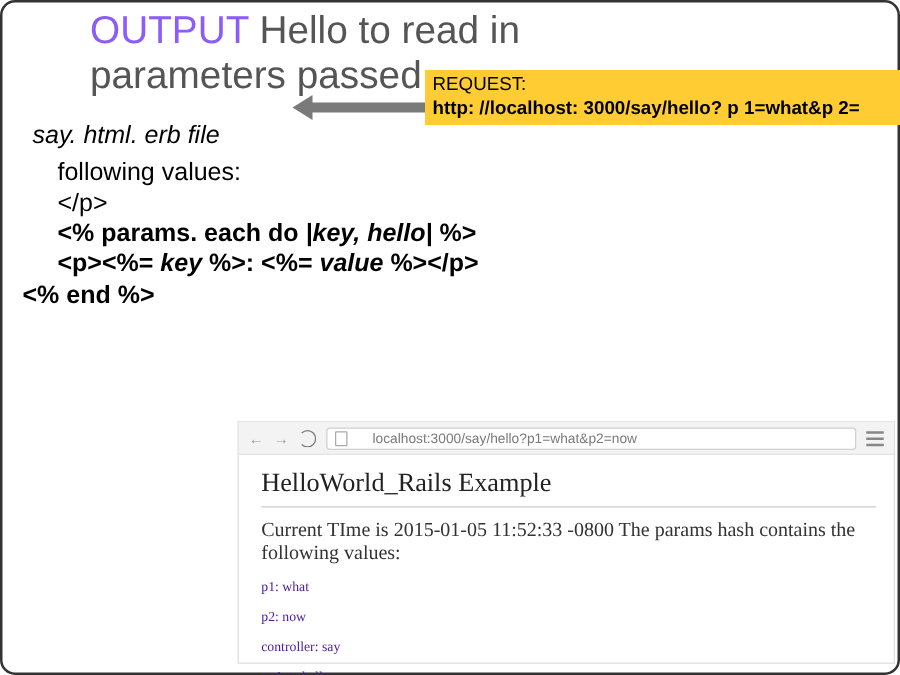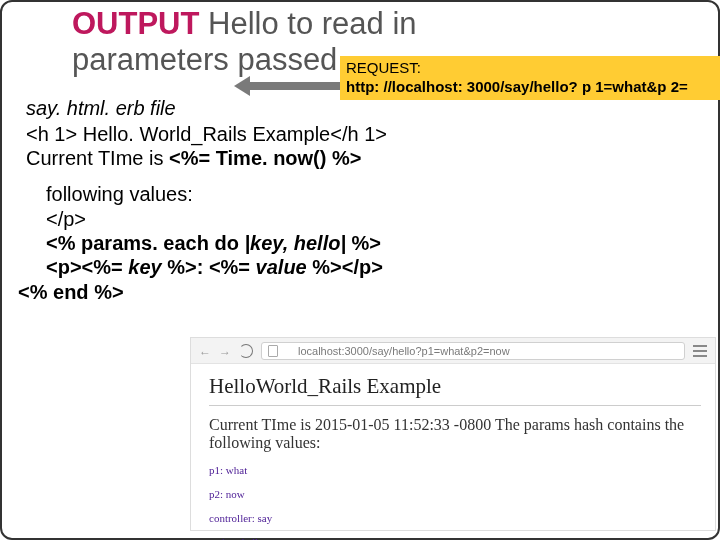--- a/index.html
+++ b/index.html
@@ -1,20 +1,20 @@
 <!DOCTYPE html>
 <html><head>
 <meta charset="utf-8">
 <style>
   * { box-sizing: border-box; margin: 0; padding: 0; }
   html, body { width: 720px; height: 540px; background: #fff; font-family: Arial, Helvetica, sans-serif; overflow: hidden; }
   .slide { position: relative; width: 720px; height: 540px; border: 2px solid #333; border-radius: 12px; background: #fff; }
   .title-block { padding: 4px 24px 2px 70px; }
   .title-line1, .title-line2 { font-size: 31px; color: #555; line-height: 1.15; }
-  .title-strong { font-weight: bold; color: #be185d; }
+  .title-strong { font-weight: normal; color: #8b5cf6; }
   .request-box {
     position: absolute; top: 54px; left: 338px; width: 390px;
     background: #ffcc33; color: #000;
     font-size: 15px; padding: 3px 6px; line-height: 1.25;
     z-index: 3;
   }
   .request-box .rq-label { font-weight: normal; }
   .arrow {
     position: absolute; top: 74px; left: 232px; width: 110px; height: 20px; z-index: 2;
   }
@@ -76,26 +76,20 @@
 
   <div class="arrow">
     <div class="arrow-head"></div>
     <div class="arrow-shaft"></div>
   </div>
 
   <div class="file-row">
     <b><i>say. html. erb file</i></b>
   </div>
 
-  <div class="code-block">
-    <div>&lt;h 1&gt; Hello. World_Rails Example&lt;/h 1&gt;</div>
-    <div>
-      <span>Current TIme is </span><b>&lt;%= Time. now() %&gt;</b>
-    </div>
-  </div>
 
   <div class="para-block">
     <div>following values:</div>
     <div>&lt;/p&gt;</div>
     <div>
       <b>&lt;% params. each do </b><i><b>|key, hello|</b></i><b> %&gt;</b>
     </div>
     <div>
       <b> &lt;p&gt;&lt;%= </b><i><b>key</b></i><b> %&gt;: &lt;%= </b><i><b>value</b></i><b> %&gt;&lt;/p&gt;</b>
     </div>

